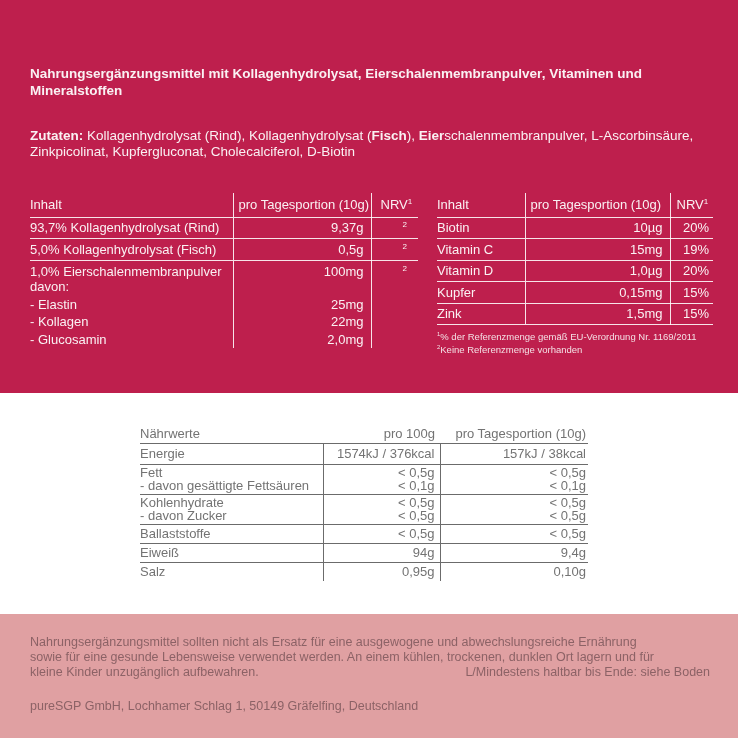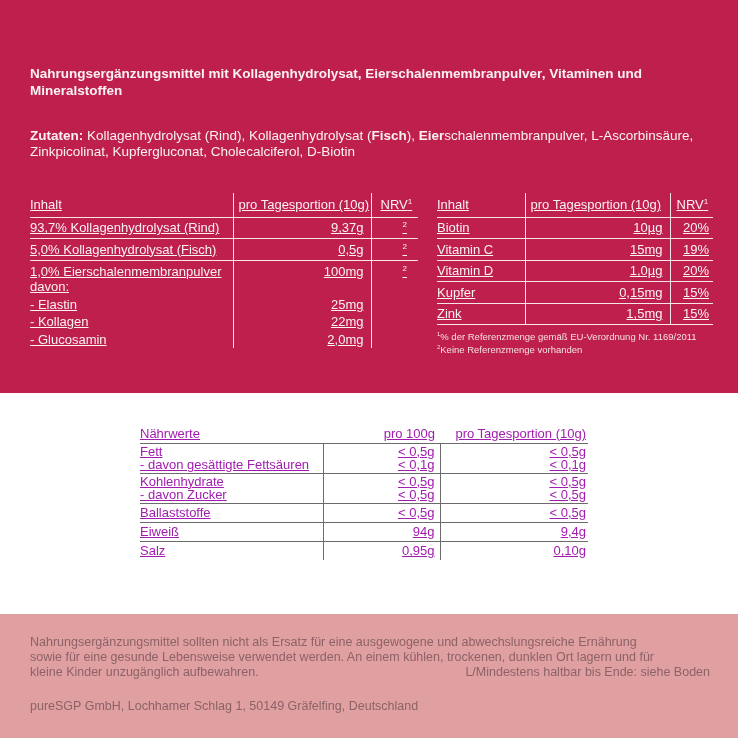--- a/index.html
+++ b/index.html
@@ -14,21 +14,21 @@
 
   
   .red-text{color:#FAF1F3;}
   .heading{position:absolute;left:30px;top:66px;width:690px;
            font-size:13.5px;font-weight:bold;line-height:16.5px;}
   .ingredients{position:absolute;left:30px;top:128px;width:690px;
                font-size:13.5px;line-height:15.8px;}
   .ingredients b{font-weight:bold;margin-top:18px;}
 
   
-  table{border-collapse:collapse;table-layout:fixed;text-decoration:underline;}
+  table{border-collapse:collapse;table-layout:fixed;}
   .red-table{position:absolute;color:#FAF1F3;font-size:13px;}
   .red-table td{padding:0;vertical-align:middle;overflow:hidden;white-space:nowrap;}
   .red-table .hline td{border-bottom:1px solid rgba(255,255,255,0.88);}
   .red-table .vcol{border-left:1px solid rgba(255,255,255,0.88);
                    border-right:1px solid rgba(255,255,255,0.88);}
   .red-table .val{text-align:right;padding-right:7px;}
   .red-table .nrv{text-align:right;padding-right:11px;}
   .red-table .nrv-h{text-align:left;padding-left:9px;}
   .red-table .name{padding-right:4px;}
   .red-table .colhead{padding-left:0;}
@@ -37,21 +37,21 @@
   sup,.sup{font-size:0.62em;vertical-align:super;line-height:0;}
 
   #left-table{left:30px;top:193px;width:388px;}
   #right-table{left:437px;top:193px;width:276px;}
 
   .footnotes{position:absolute;left:437px;top:331px;width:290px;
              font-size:9.5px;line-height:12.5px;color:#F4E0E5;}
 
   
   #nutrition-table{position:absolute;left:140px;top:424px;width:448px;
-                   color:#a21caf;font-size:13px;}
+                   color:#737373;font-size:13px;}
   #nutrition-table td{padding:0;vertical-align:middle;overflow:hidden;white-space:nowrap;}
   #nutrition-table .hline td{border-bottom:1px solid #6B6B6B;}
   #nutrition-table .vcol{border-left:1px solid #6B6B6B;border-right:1px solid #6B6B6B;}
   #nutrition-table .val{text-align:right;padding-right:5px;}
   #nutrition-table .val3{text-align:right;padding-right:2px;}
   .two-line{line-height:13.5px;}
 
   
   .pink-text{color:#8C6266;}
   .storage{position:absolute;left:30px;top:635px;width:680px;
@@ -173,20 +173,25 @@
         <col style="width:183px">
         <col style="width:117px">
         <col style="width:148px">
       </colgroup>
     <tbody>
         <tr class="hline" style="height:19px;">
       <td>Nährwerte</td>
       <td class="val">pro 100g</td>
       <td class="val3">pro Tagesportion (10g)</td>
     </tr>
+    <tr class="hline" style="height:21px;">
+      <td>Energie</td>
+      <td class="vcol val">1574kJ / 376kcal</td>
+      <td class="val3">157kJ / 38kcal</td>
+    </tr>
     <tr class="hline" style="height:30px;">
       <td class="two-line">
         <div>Fett</div>
         <div>- davon gesättigte Fettsäuren</div>
       </td>
       <td class="vcol val two-line">
         <div>&lt; 0,5g</div>
         <div>&lt; 0,1g</div>
       </td>
       <td class="val3 two-line">

